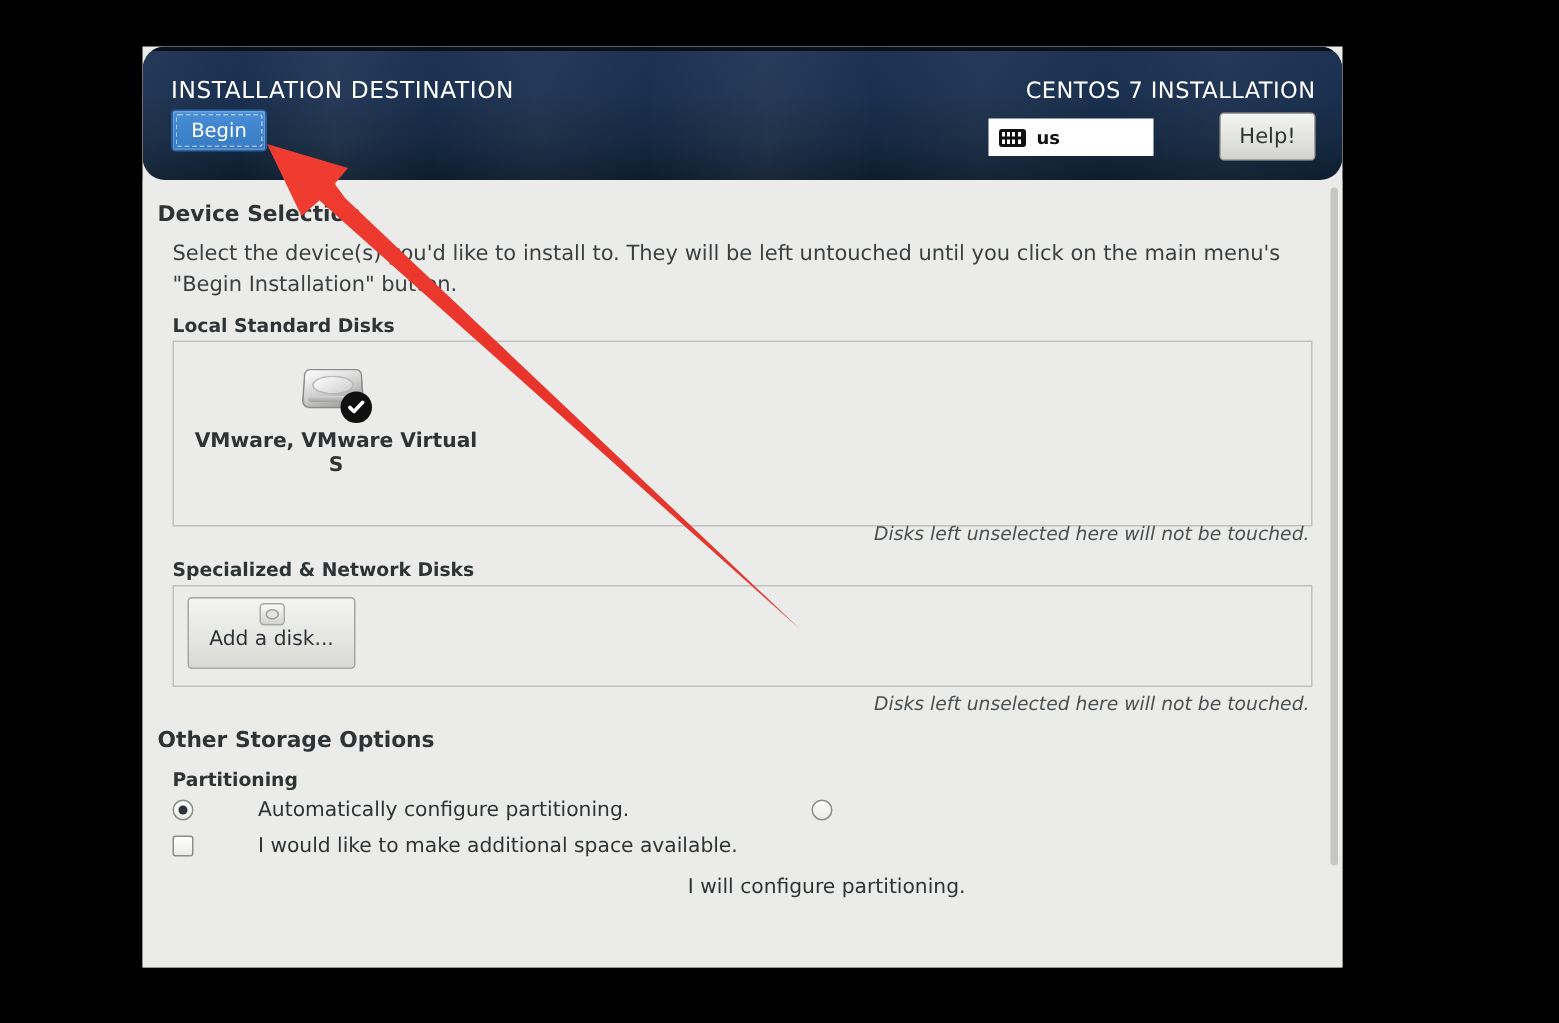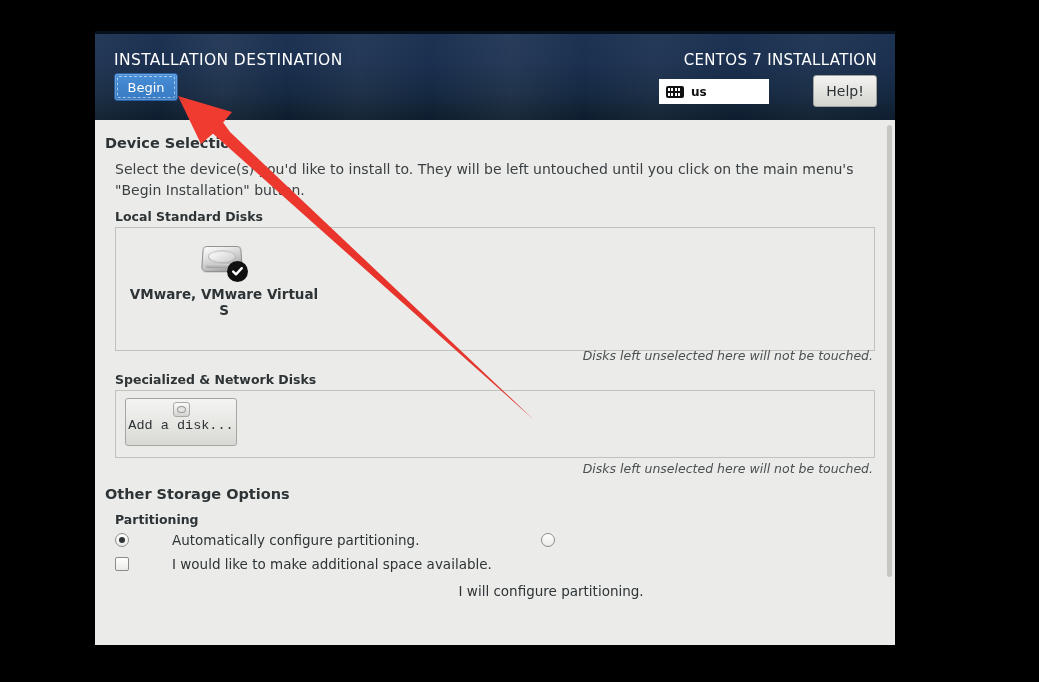--- a/index.html
+++ b/index.html
@@ -43,20 +43,21 @@
         rgba(255,255,255,0.04) 33%,
         rgba(255,255,255,0.00) 42%,
         rgba(255,255,255,0.05) 52%,
         rgba(255,255,255,0.00) 61%,
         rgba(255,255,255,0.035) 70%,
         rgba(255,255,255,0.00) 80%,
         rgba(255,255,255,0.03) 90%,
         rgba(255,255,255,0.00) 100%),
       linear-gradient(180deg, #1d3352 0%, #1b3050 35%, #152941 70%, #0e1d2e 100%);
     overflow: hidden;
+    border-radius: 15px;
   }
   #header::before {
     content: "";
     position: absolute;
     left: 0; right: 0; top: 0;
     height: 3px;
     background: #06101c;
   }
 
   .hdr-title {
@@ -311,21 +312,20 @@
     left: 125px;
     top: 410px;
     width: 112px;
     height: 48px;
     border-radius: 3px;
     background: linear-gradient(180deg, #f4f4f2 0%, #e6e6e3 55%, #d8d8d4 100%);
     border: 1px solid #a6a6a0;
     box-sizing: border-box;
     cursor: pointer;
     text-align: center;
-    font-family: Liberation Mono, monospace;
   }
   #add-disk-icon {
     width: 17px;
     height: 15px;
     margin: 3px auto 0 auto;
     border-radius: 3px;
     background: linear-gradient(180deg, #fbfbfb, #d2d2d0);
     border: 1px solid #a9a9a4;
     box-sizing: border-box;
     position: relative;

